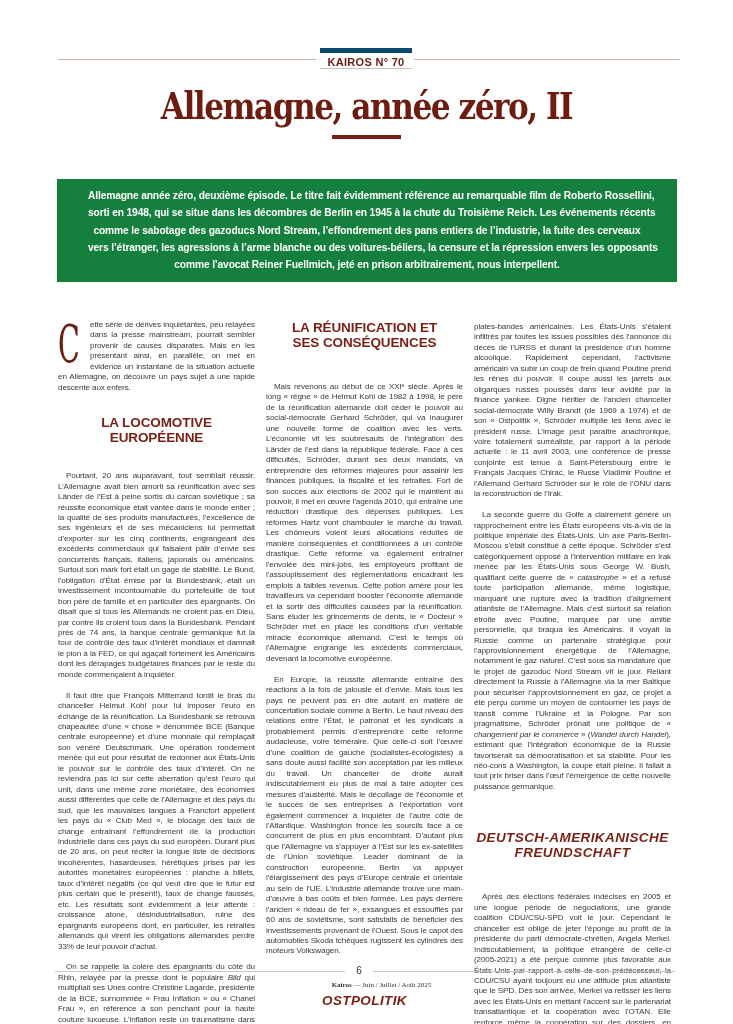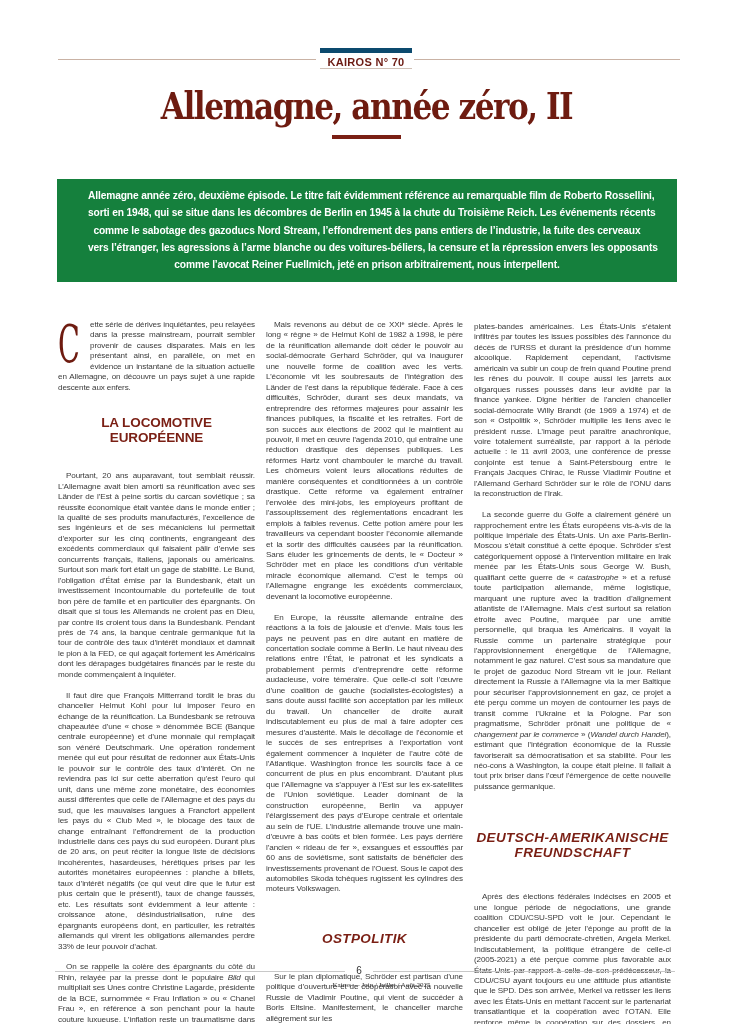--- a/index.html
+++ b/index.html
@@ -42,21 +42,21 @@
     .h2.italic { font-style: italic; letter-spacing: 0.4px; margin-top: 36px; }
     em { font-style: italic; }
 
     .footer-line { position: absolute; top: 971px; height: 1px; background: #c8c8c8; }
     .footer-line.l { left: 55px; width: 290px; }
     .footer-line.r { left: 373px; width: 302px; }
     .page-num { position: absolute; top: 964px; left: 345px; width: 28px; text-align: center;
       font: 10px/14px "Liberation Sans", sans-serif; color: #333; }
     .footer-text { position: absolute; top: 981px; left: 0; width: 733px; text-align: center;
       font: 7px/9px "Liberation Serif", serif; color: #333; }
-    .footer-text b { font-weight: normal; padding-left: 30px; }
+    .footer-text b { font-weight: bold; padding-left: 30px; }
   </style>
 </head>
 <body>
 
 <div class="kicker-wrap">
   <div class="kicker-line left"></div>
   <div class="kicker">KAIROS N° 70</div>
   <div class="kicker-line right"></div>
 </div>
 
@@ -75,20 +75,24 @@
   <p class="noindent">
     <span class="dropcap">C</span><span>ette série de dérives inquiétantes, peu relayées dans la presse mainstream, pourrait sembler provenir de causes disparates. Mais en les présentant ainsi, en parallèle, on met en évidence un instantané de la situation actuelle en Allemagne, on découvre un pays sujet à une rapide descente aux enfers.</span>
   </p>
   <div class="h2">LA LOCOMOTIVE EUROPÉENNE</div>
   <p>Pourtant, 20 ans auparavant, tout semblait réussir. L’Allemagne avait bien amorti sa réunification avec ses Länder de l’Est à peine sortis du carcan soviétique ; sa réussite économique était vantée dans le monde entier ; la qualité de ses produits manufacturés, l’excellence de ses ingénieurs et de ses mécaniciens lui permettait d’exporter sur les cinq continents, engrangeant des excédents commerciaux qui faisaient pâlir d’envie ses concurrents français, italiens, japonais ou américains. Surtout son mark fort était un gage de stabilité. Le Bund, l’obligation d’État émise par la Bundesbank, était un investissement incontournable du portefeuille de tout bon père de famille et en particulier des épargnants. On disait que si tous les Allemands ne croient pas en Dieu, par contre ils croient tous dans la Bundesbank. Pendant près de 74 ans, la banque centrale germanique fut la tour de contrôle des taux d’intérêt mondiaux et damnait le pion à la FED, ce qui agaçait fortement les Américains dont les dérapages budgétaires financés par le reste du monde commençaient à inquiéter.</p>
   <p>Il faut dire que François Mitterrand tordit le bras du chancelier Helmut Kohl pour lui imposer l’euro en échange de la réunification. La Bundesbank se retrouva chapeautée d’une « chose » dénommée BCE (Banque centrale européenne) et d’une monnaie qui remplaçait son vénéré Deutschmark. Une opération rondement menée qui eut pour résultat de redonner aux États-Unis le pouvoir sur le contrôle des taux d’intérêt. On ne reviendra pas ici sur cette aberration qu’est l’euro qui unit, dans une même zone monétaire, des économies aussi différentes que celle de l’Allemagne et des pays du sud, que les mauvaises langues à Francfort appellent les pays du « Club Med », le blocage des taux de change entraînant l’effondrement de la production industrielle dans ces pays du sud européen. Durant plus de 20 ans, on peut réciter la longue liste de décisions incohérentes, hasardeuses, hérétiques prises par les autorités monétaires européennes : planche à billets, taux d’intérêt négatifs (ce qui veut dire que le futur est plus certain que le présent!), taux de change faussés, etc. Les résultats sont évidemment à leur attente : croissance atone, désindustrialisation, ruine des épargnants européens dont, en particulier, les retraités allemands qui virent les obligations allemandes perdre 33% de leur pouvoir d’achat.</p>
   <p><span>On se rappelle la colère des épargnants du côté du Rhin, relayée par la presse dont le populaire </span><em>Bild</em><span> qui multipliait ses Unes contre Christine Lagarde, présidente de la BCE, surnommée « Frau Inflation » ou « Chanel Frau », en référence à son penchant pour la haute couture luxueuse. L’inflation reste un traumatisme dans la population allemande. Cela lui rappelle de très mauvais souvenirs.</span></p>
 </div>
 
 <div class="col c2">
+  <div class="h2" style="margin-top:0;margin-bottom:32px;">
+    <div>LA RÉUNIFICATION ET</div>
+    <div>SES CONSÉQUENCES</div>
+  </div>
   <p>Mais revenons au début de ce XXIᵉ siècle. Après le long « règne » de Helmut Kohl de 1982 à 1998, le père de la réunification allemande doit céder le pouvoir au social-démocrate Gerhard Schröder, qui va inaugurer une nouvelle forme de coalition avec les verts. L’économie vit les soubresauts de l’intégration des Länder de l’est dans la république fédérale. Face à ces difficultés,  Schröder, durant ses deux mandats, va entreprendre des réformes majeures pour assainir les finances publiques, la fiscalité et les retraites. Fort de son succès aux élections de 2002 qui le maintient au pouvoir, il met en œuvre l’agenda 2010, qui entraîne une réduction drastique des dépenses publiques. Les réformes Hartz vont chambouler le marché du travail. Les chômeurs voient leurs allocations réduites de manière conséquentes et conditionnées à un contrôle drastique. Cette réforme va également entraîner l’envolée des mini-jobs, les employeurs profitant de l’assouplissement des réglementations encadrant les emplois à faibles revenus. Cette potion amère pour les travailleurs va cependant booster l’économie allemande et la sortir des difficultés causées par la réunification. Sans éluder les grincements de dents, le « Docteur » Schröder met en place les conditions d’un véritable miracle économique allemand. C’est le temps où l’Allemagne engrange les excédents commerciaux, devenant la locomotive européenne.</p>
   <p>En Europe, la réussite allemande entraîne des réactions à la fois de jalousie et d’envie. Mais tous les pays ne peuvent pas en dire autant en matière de concertation sociale comme à Berlin. Le haut niveau des relations entre l’État, le patronat et les syndicats a probablement permis d’entreprendre cette réforme audacieuse, voire téméraire. Que celle-ci soit l’œuvre d’une coalition de gauche (socialistes-écologistes) a sans doute aussi facilité son acceptation par les milieux du travail. Un chancelier de droite aurait indiscutablement eu plus de mal à faire adopter ces mesures d’austérité. Mais le décollage de l’économie et le succès de ses entreprises à l’exportation vont également commencer à inquiéter de l’autre côté de l’Atlantique. Washington fronce les sourcils face à ce concurrent de plus en plus encombrant. D’autant plus que l’Allemagne va s’appuyer à l’Est sur les ex-satellites de l’Union soviétique. Leader dominant de la construction européenne, Berlin va appuyer l’élargissement des pays d’Europe centrale et orientale au sein de l’UE. L’industrie allemande trouve une main-d’œuvre à bas coûts et bien formée. Les pays derrière l’ancien « rideau de fer », exsangues et essoufflés par 60 ans de soviétisme, sont satisfaits de bénéficier des investissements provenant de l’Ouest. Sous le capot des automobiles Skoda tchèques rugissent les cylindres des moteurs Volkswagen.</p>
   <div class="h2 italic">OSTPOLITIK</div>
   <p>Sur le plan diplomatique, Schröder est partisan d’une politique d’ouverture et de coopération avec la nouvelle Russie de Vladimir Poutine, qui vient de succéder à Boris Eltsine. Manifestement, le chancelier marche allègrement sur les</p>
 </div>
 
 <div class="col c3">
   <p class="noindent">plates-bandes américaines. Les États-Unis s’étaient infiltrés par toutes les issues possibles dès l’annonce du décès de l’URSS et durant la présidence d’un homme alcoolique. Rapidement cependant, l’activisme américain va subir un coup de frein quand Poutine prend les rênes du pouvoir. Il coupe aussi les jarrets aux oligarques russes poussés dans leur avidité par la finance yankee. Digne héritier de l’ancien chancelier social-démocrate Willy Brandt (de 1969 à 1974) et de son « Ostpolitik »,  Schröder multiplie les liens avec le président russe. L’image peut paraître anachronique, voire totalement surréaliste, par rapport à la période actuelle : le 11 avril 2003, une conférence de presse conjointe est tenue à Saint-Pétersbourg entre le Français Jacques Chirac, le Russe Vladimir Poutine et l’Allemand Gerhard Schröder sur le rôle de l’ONU dans la reconstruction de l’Irak.</p>
   <p><span>La seconde guerre du Golfe a clairement généré un rapprochement entre les États européens vis-à-vis de la politique impériale des États-Unis. Un axe Paris-Berlin-Moscou s’était constitué à cette époque. Schröder s’est catégoriquement opposé à l’intervention militaire en Irak menée par les États-Unis sous George W. Bush, qualifiant cette guerre de « </span><em>catastrophe</em><span> » et a refusé toute participation allemande, même logistique, marquant une rupture avec la tradition d’alignement atlantiste de l’Allemagne.  Mais c’est surtout sa relation étroite avec Poutine, marquée par une amitié personnelle, qui braqua les Américains. Il voyait la Russie comme un partenaire stratégique pour l’approvisionnement énergétique de l’Allemagne, notamment le gaz naturel. C’est sous sa mandature que le projet de gazoduc Nord Stream vit le jour. Reliant directement la Russie à l’Allemagne via la mer Baltique pour sécuriser l’approvisionnement en gaz, ce projet a été perçu comme un moyen de contourner les pays de transit comme l’Ukraine et la Pologne. Par son pragmatisme, Schröder prônait une politique de « </span><em>changement par le commerce</em><span> » (</span><em>Wandel durch Handel</em><span>), estimant que l’intégration économique de la Russie favoriserait sa démocratisation et sa stabilité. Pour les néo-cons à Washington, la coupe était pleine. Il fallait à tout prix briser dans l’œuf l’émergence de cette nouvelle puissance germanique.</span></p>
   <div class="h2 italic" style="margin-top:38px;margin-bottom:32px;">

